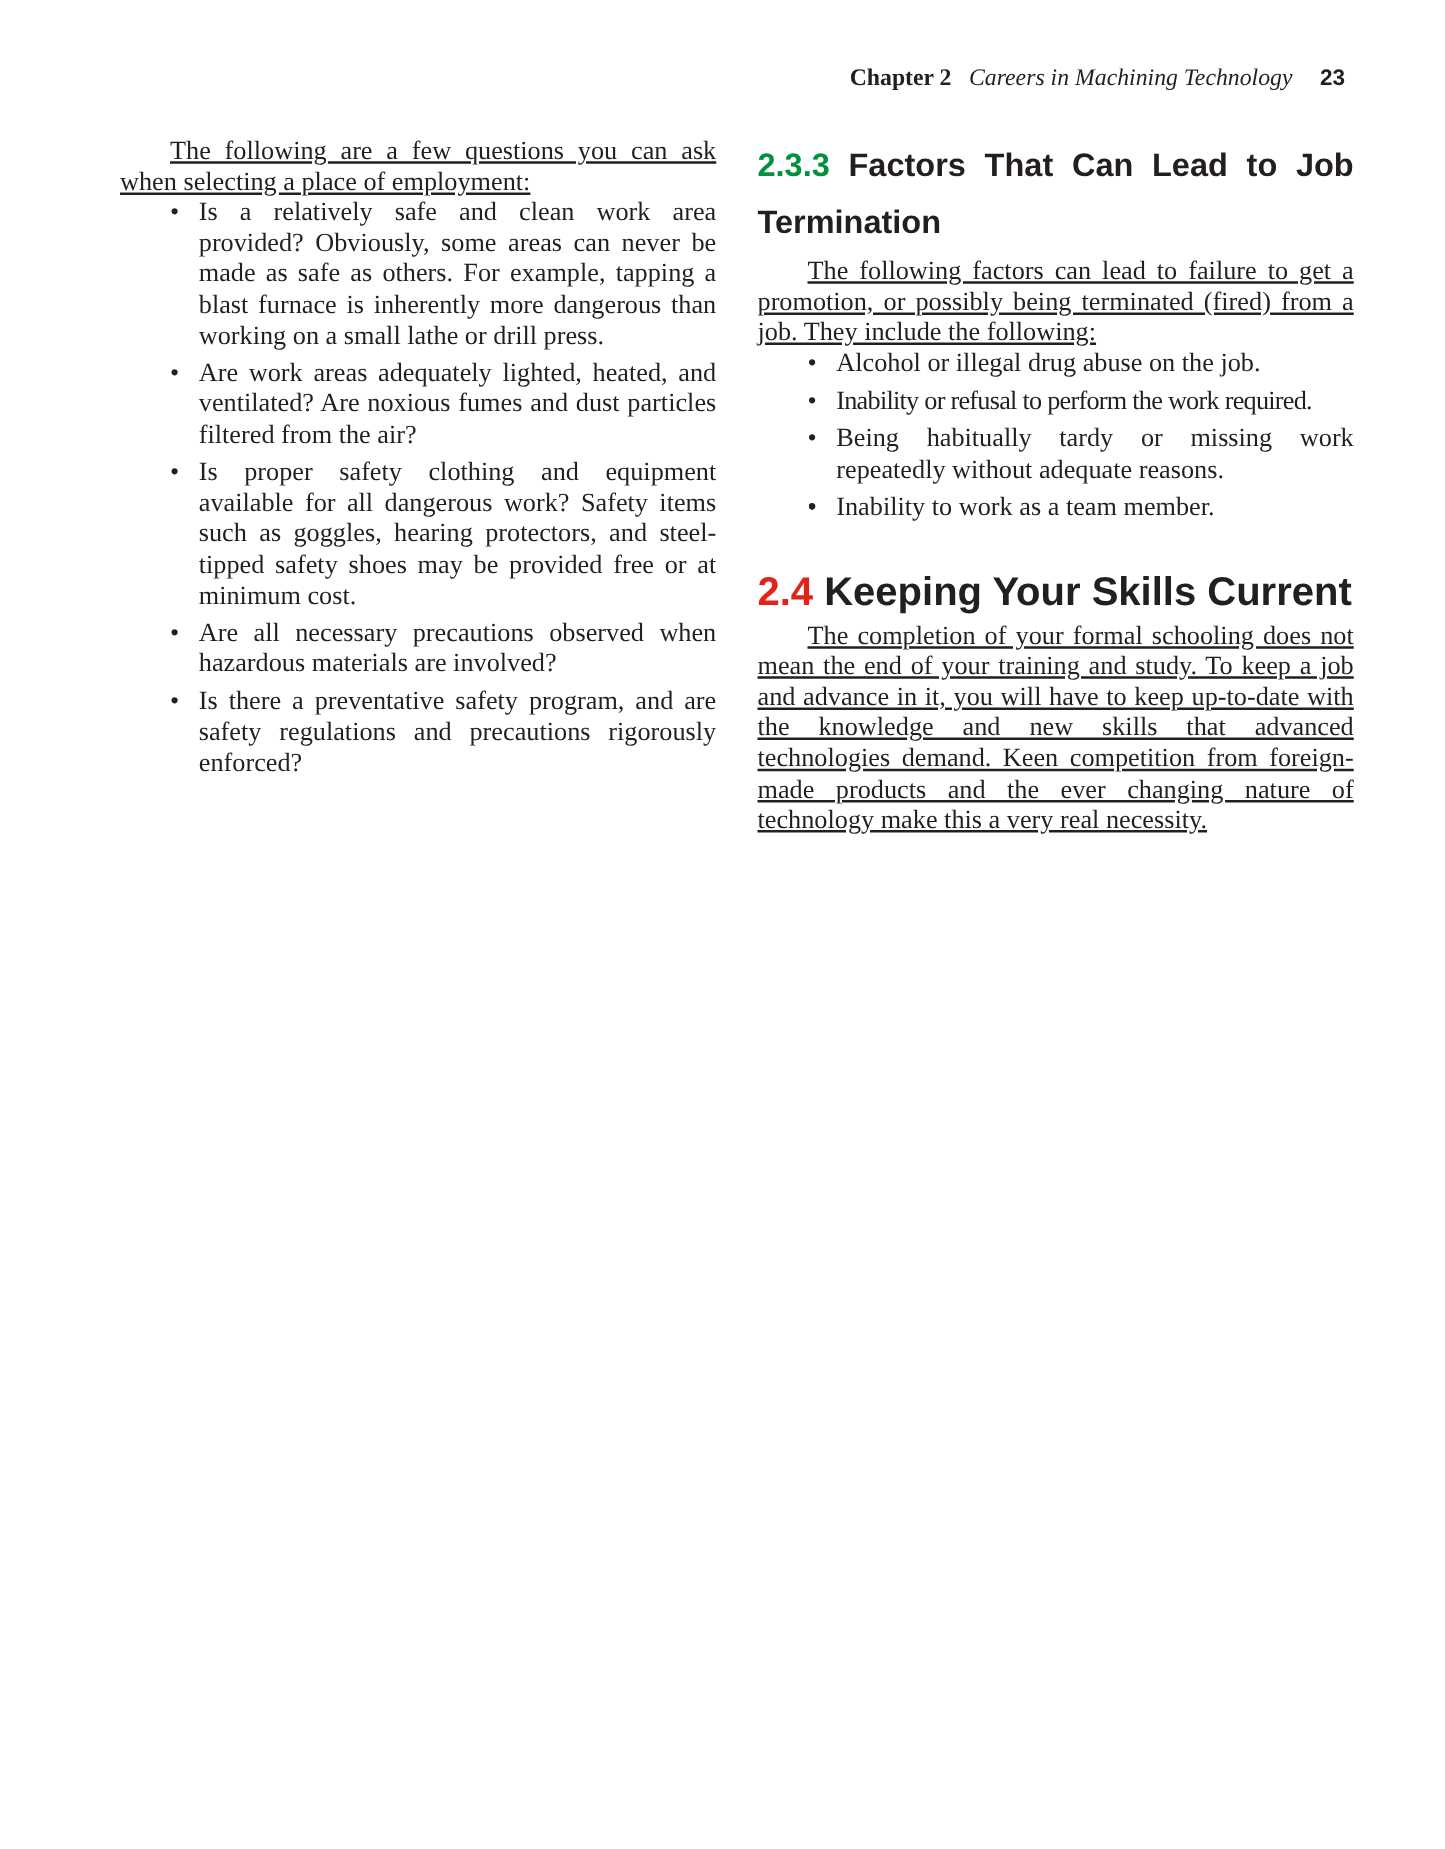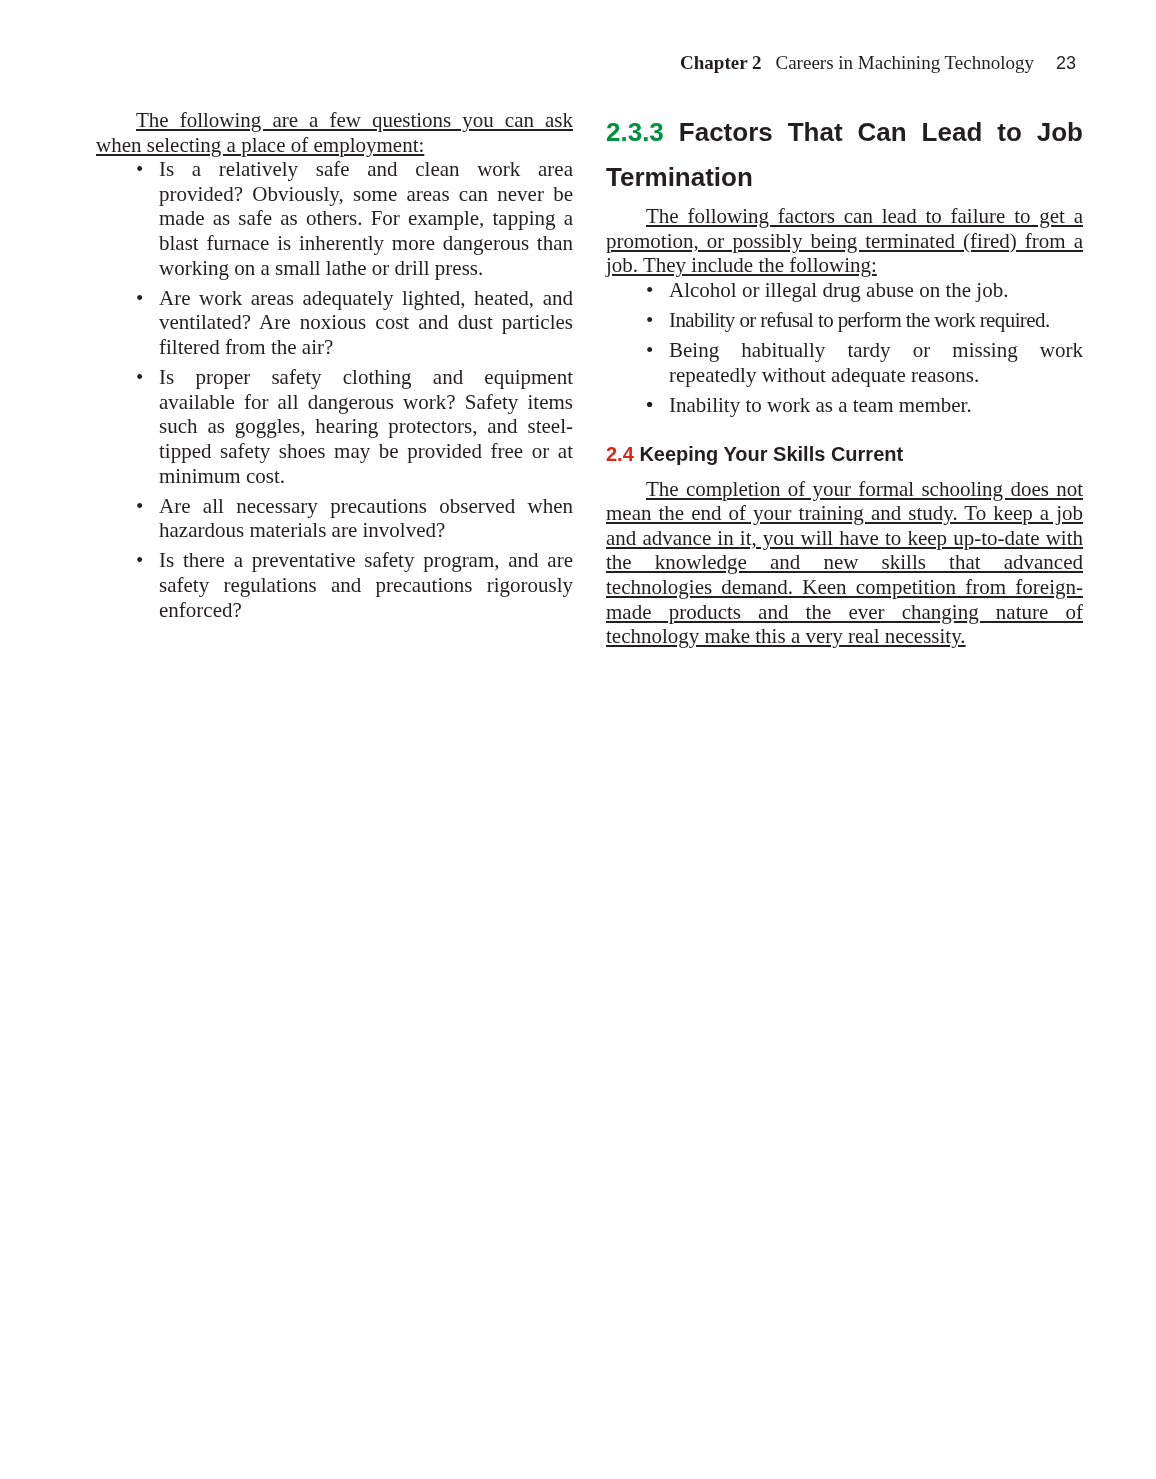--- a/index.html
+++ b/index.html
@@ -1,51 +1,51 @@
 <!DOCTYPE html>
 <html><head>
 <meta charset="utf-8">
 <style>
   html, body { margin: 0; padding: 0; background: #ffffff; }
   body { width: 1156px; height: 1479px; position: relative; overflow: hidden; color: #231f20; }
 
   .running-head { position: absolute; top: 52px; left: 0; width: 1076px; text-align: right; font-family: "Liberation Serif", serif; font-size: 19px; white-space: nowrap; }
   .running-head .chap { font-weight: bold; }
-  .running-head .title { margin-left: 14px; }
-  .running-head .pnum { font-family: "Liberation Sans", sans-serif; font-weight: normal; font-size: 18px; margin-left: 22px; }
+  .running-head .title { margin-left: 14px; font-style: italic; }
+  .running-head .pnum { font-family: "Liberation Sans", sans-serif; font-weight: bold; font-size: 18px; margin-left: 22px; }
 
   .col { position: absolute; top: 108px; font-family: "Liberation Serif", serif; font-size: 21px; line-height: 24.6px; text-align: justify; }
   .col-left { left: 96px; width: 477px; }
   .col-right { left: 606px; width: 477px; }
 
   p { margin: 0; text-decoration: underline; }
   .indent { text-indent: 40px; }
 
   ul { list-style: none; margin: 0; padding: 0; }
   li { position: relative; padding-left: 63px; margin-bottom: 5.6px; }
   li .bullet { position: absolute; left: 40px; top: 0; }
 
   h2 { margin: 0; font-family: "Liberation Sans", sans-serif; font-weight: bold; color: #231f20; }
   .h-233 { font-size: 26px; line-height: 45px; margin-top: 2px; margin-bottom: 4px; }
   .h-233 .num { color: #00913f; }
-  .h-24 { font-size: 20px; line-height: 34px; margin-top: 19px; margin-bottom: 6px; }
+  .h-24 { font-size: 32px; line-height: 34px; margin-top: 38px; margin-bottom: 6px; }
   .h-24 .num { color: #e2231a; }
 </style>
 </head>
 <body>
 
 <div class="running-head">
   <span class="chap">Chapter 2</span><span class="title">Careers in Machining Technology</span><span class="pnum">23</span>
 </div>
 
 <div class="col col-left">
   <p class="indent">The following are a few questions you can ask when selecting a place of employment:</p>
   <ul>
     <li><span class="bullet">•</span><span>Is a relatively safe and clean work area provided? Obviously, some areas can never be made as safe as others. For example, tapping a blast furnace is inherently more dangerous than working on a small lathe or drill press.</span></li>
-    <li><span class="bullet">•</span><span>Are work areas adequately lighted, heated, and ventilated? Are noxious cost and dust particles filtered from the air?</span></li>
+    <li><span class="bullet">•</span><span>Are work areas adequately lighted, heated, and ventilated? Are noxious fumes and dust particles filtered from the air?</span></li>
     <li><span class="bullet">•</span><span>Is proper safety clothing and equipment available for all dangerous work? Safety items such as goggles, hearing protectors, and steel-tipped safety shoes may be provided free or at minimum cost.</span></li>
     <li><span class="bullet">•</span><span>Are all necessary precautions observed when hazardous materials are involved?</span></li>
     <li><span class="bullet">•</span><span>Is there a preventative safety program, and are safety regulations and precautions rigorously enforced?</span></li>
   </ul>
 </div>
 
 <div class="col col-right">
   <h2 class="h-233">
     <span class="num">2.3.3</span>
     <span>Factors That Can Lead to Job Termination</span>

